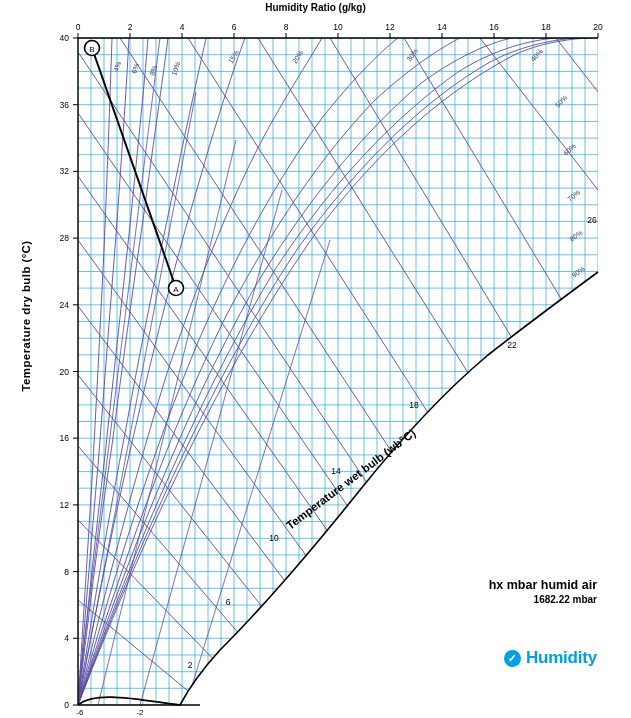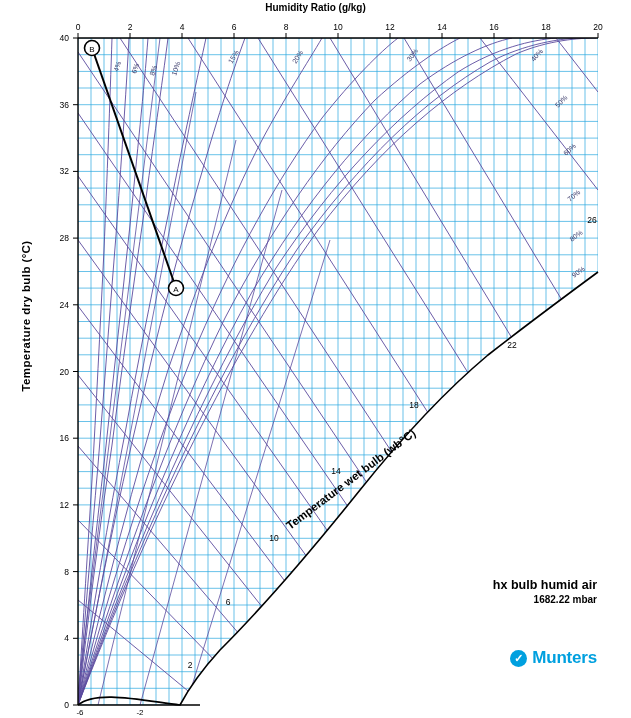--- a/index.html
+++ b/index.html
@@ -345,22 +345,22 @@
     <g>
       <line x1="92" y1="48" x2="176" y2="288" stroke="#000000" stroke-width="2"></line>
       <circle cx="92" cy="48" r="7.5" fill="#ffffff" stroke="#000000" stroke-width="1.6"></circle>
       <text x="92" y="51.5" font-size="8" text-anchor="middle" fill="#000">B</text>
       <circle cx="176" cy="288" r="7.5" fill="#ffffff" stroke="#000000" stroke-width="1.6"></circle>
       <text x="176" y="291.5" font-size="8" text-anchor="middle" fill="#000">A</text>
     </g>
   </svg>
 
   <div class="brand-block">
-    <div class="brand-title">hx bulb humid air</div>
+    <div class="brand-title">hx mbar humid air</div>
     <div class="brand-sub">1682.22 mbar</div>
   </div>
 
   <div class="munters">
     <div class="munters-mark">✓</div>
-    <div class="munters-word">Munters</div>
+    <div class="munters-word">Humidity</div>
   </div>
 
 </div>
 
 </body></html>

